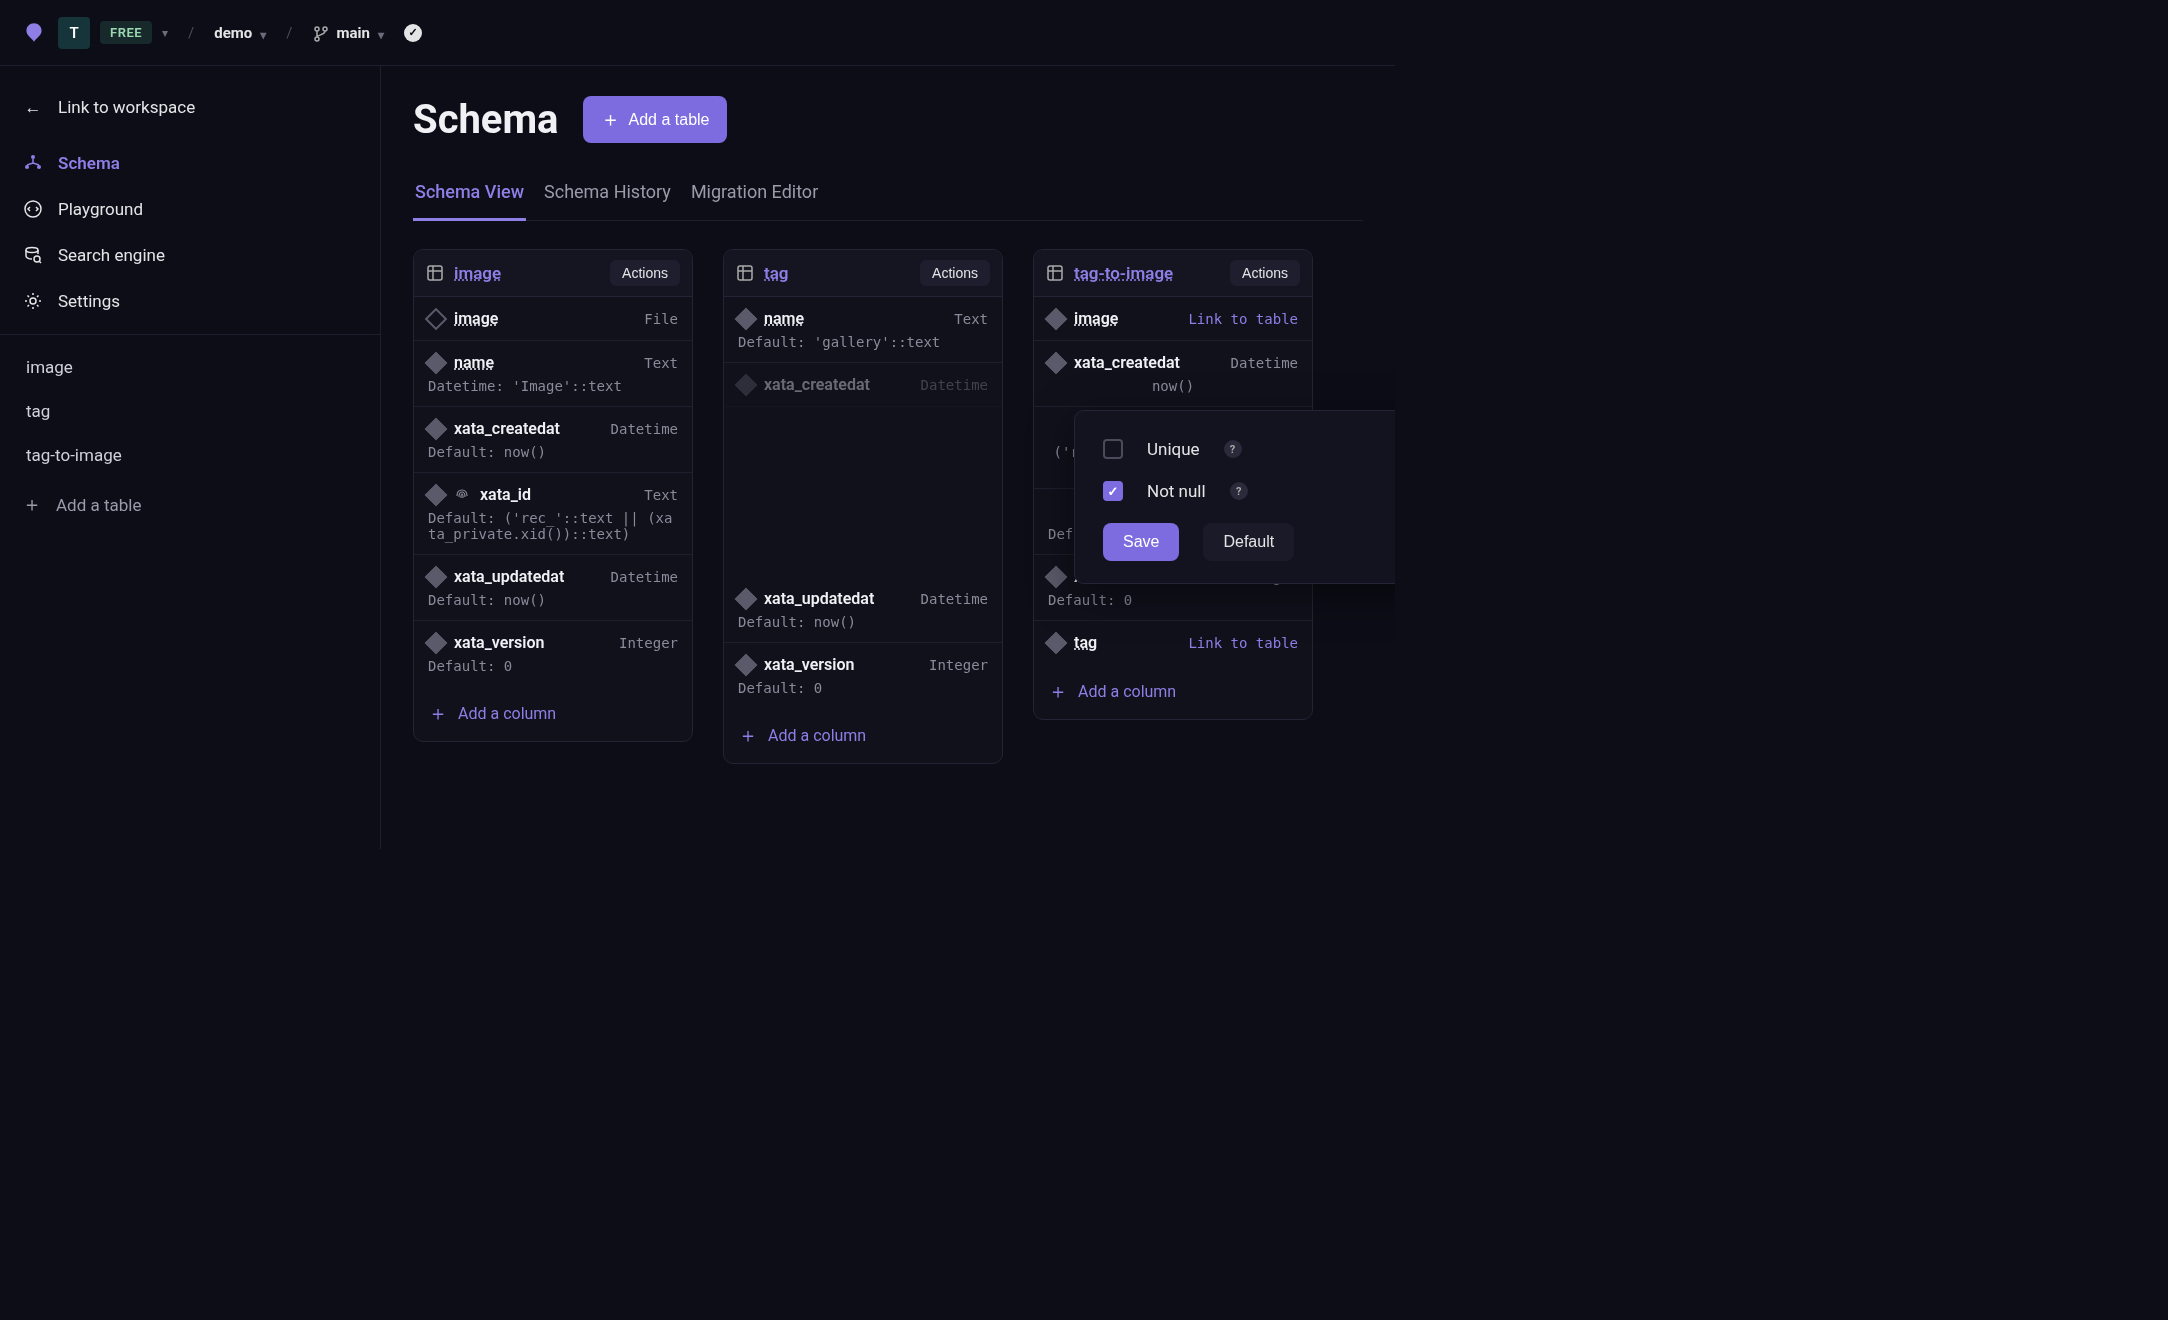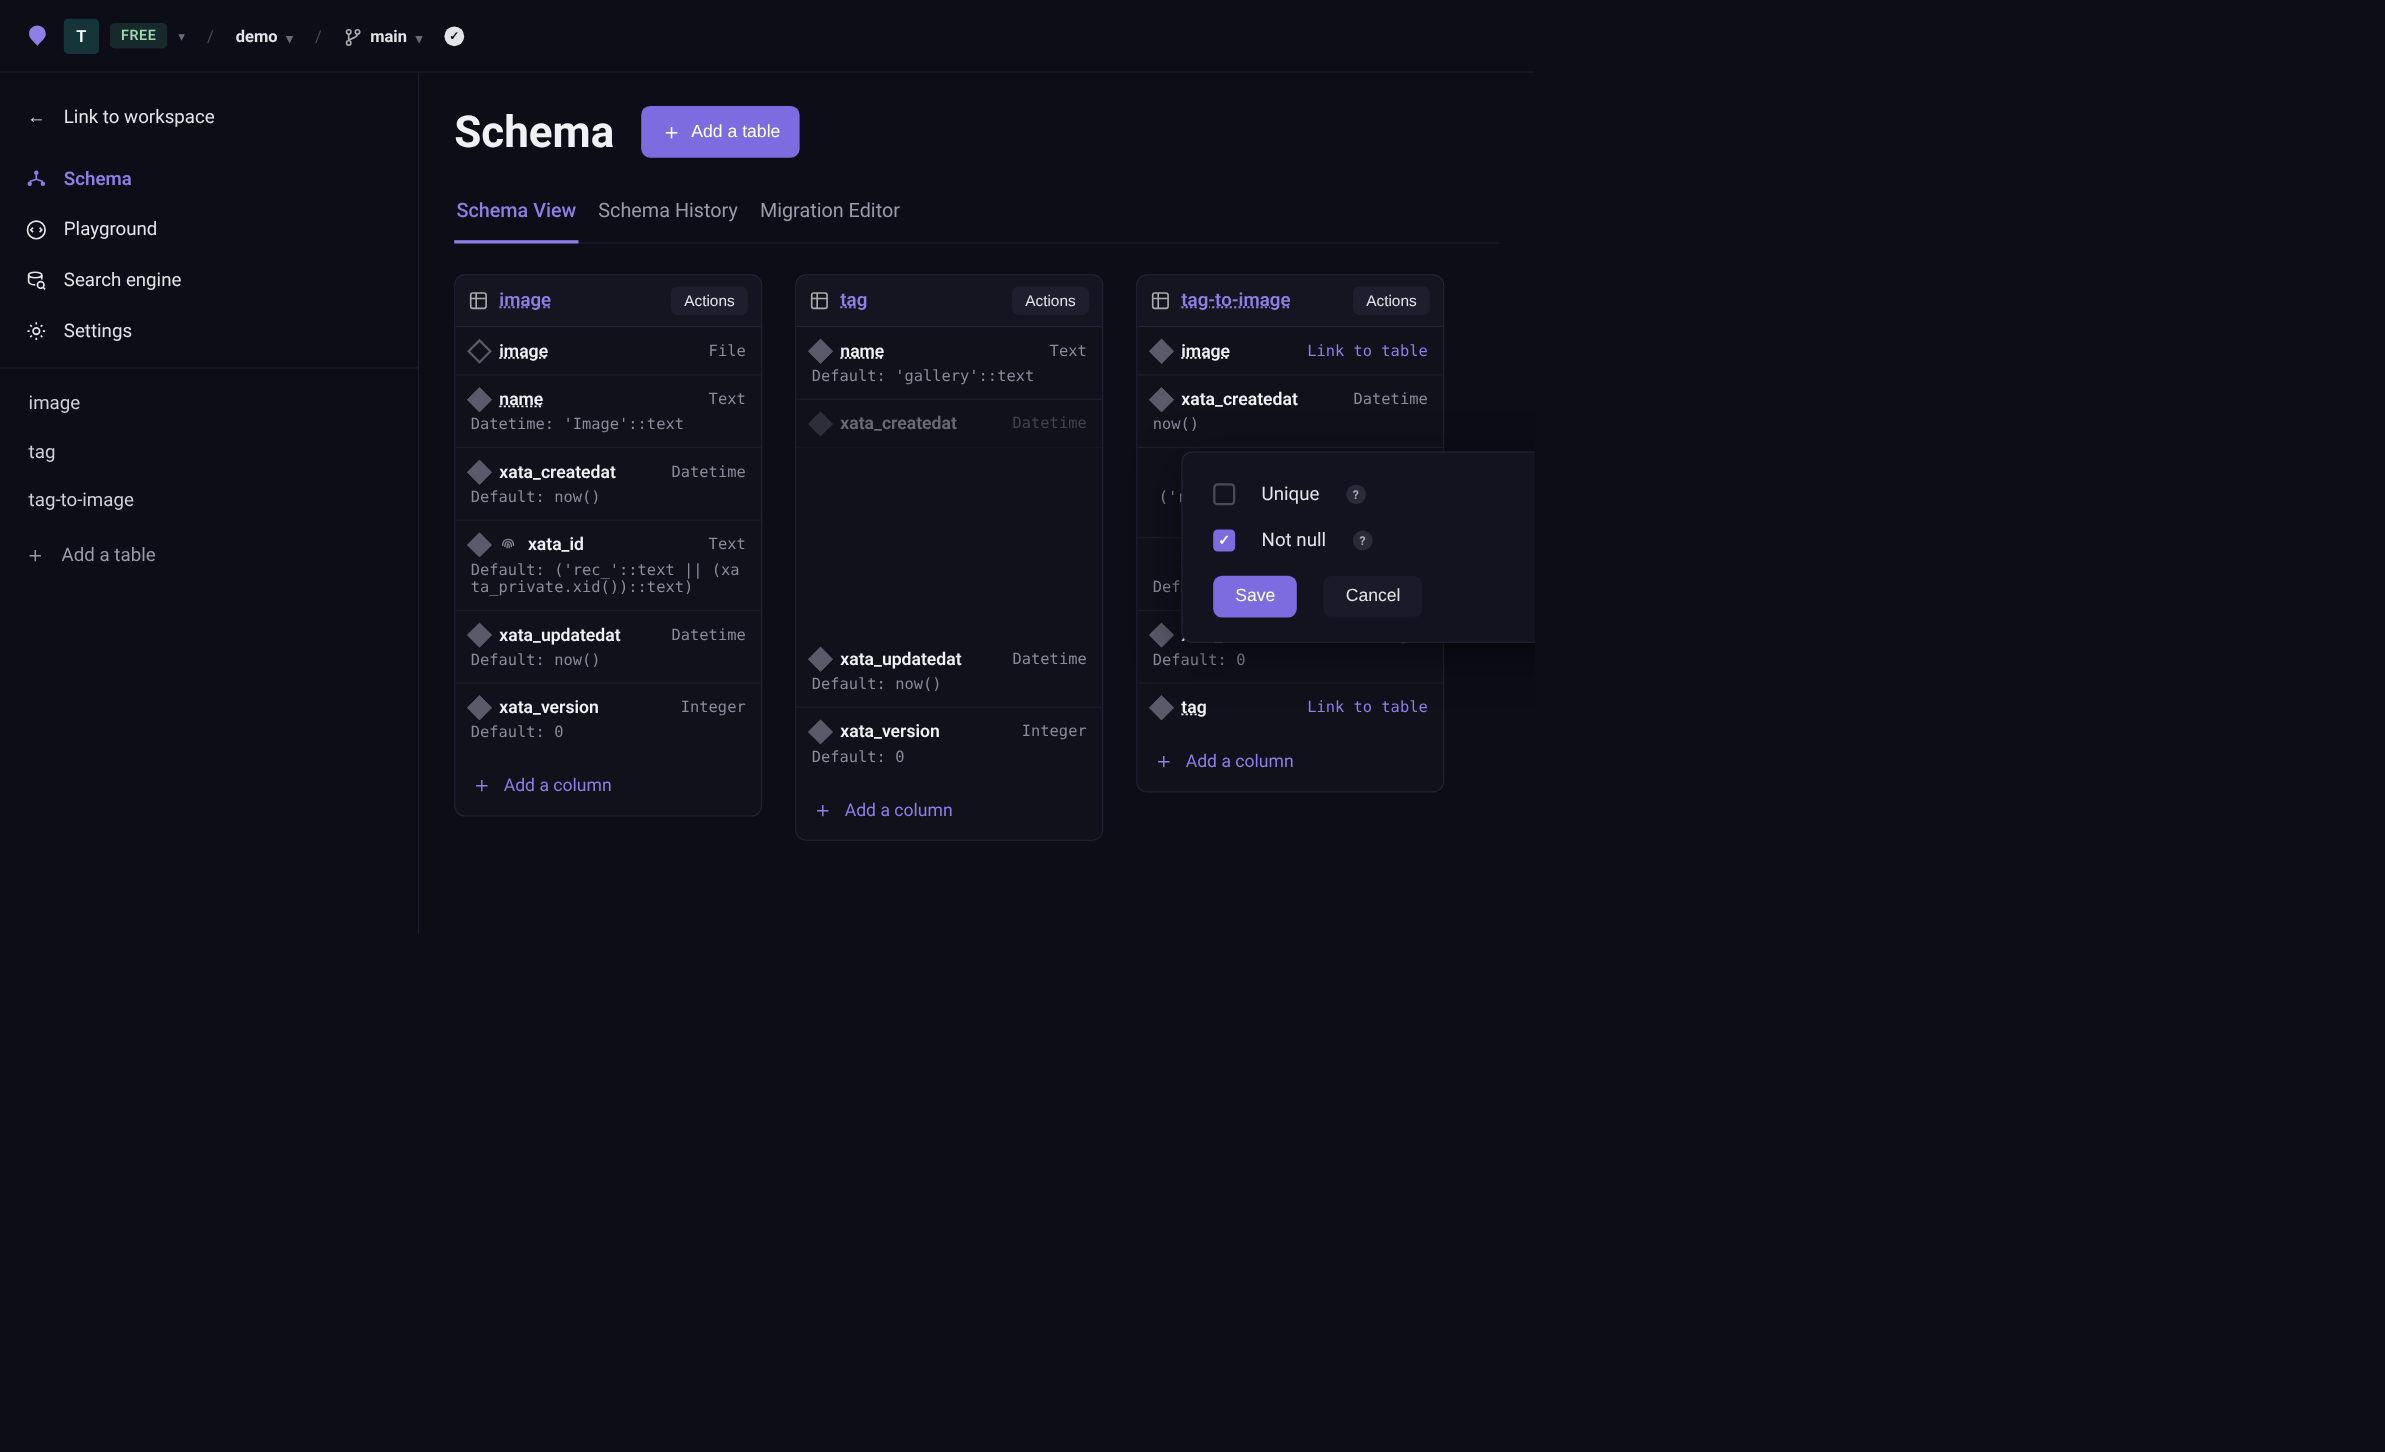--- a/index.html
+++ b/index.html
@@ -424,21 +424,21 @@
               <span class="col-name">image</span>
               <span class="col-type link">Link to table</span>
             </div>
         </div>
         <div class="col-row">
           <div class="col-top">
               <span class="col-icon filled"></span>
               <span class="col-name nolink">xata_createdat</span>
               <span class="col-type">Datetime</span>
             </div>
-          <div class="col-default" style="text-align:left">now()</div>
+          <div class="col-default" style="text-align:center">now()</div>
         </div>
         <div class="col-row">
           <div class="col-top">
               <span class="col-name nolink" style="margin-left:26px">xata_id</span>
               <span class="col-type">Text</span>
             </div>
           <div class="col-default" style="text-align:right">('rec_'::text || _private.xid())::text</div>
         </div>
         <div class="col-row">
           <div class="col-top">
@@ -475,18 +475,18 @@
         <span class="chk-label">Unique</span>
         <div class="help-dot">?</div>
       </div>
       <div class="chk-row">
         <div class="chk checked">✓</div>
         <span class="chk-label">Not null</span>
         <div class="help-dot">?</div>
       </div>
       <div class="pop-actions">
         <button class="btn-save">Save</button>
-        <button class="btn-cancel">Cancel</button>
+        <button class="btn-cancel">Default</button>
       </div>
     </div>
 
   </div>
 </div>
 
 </body></html>

